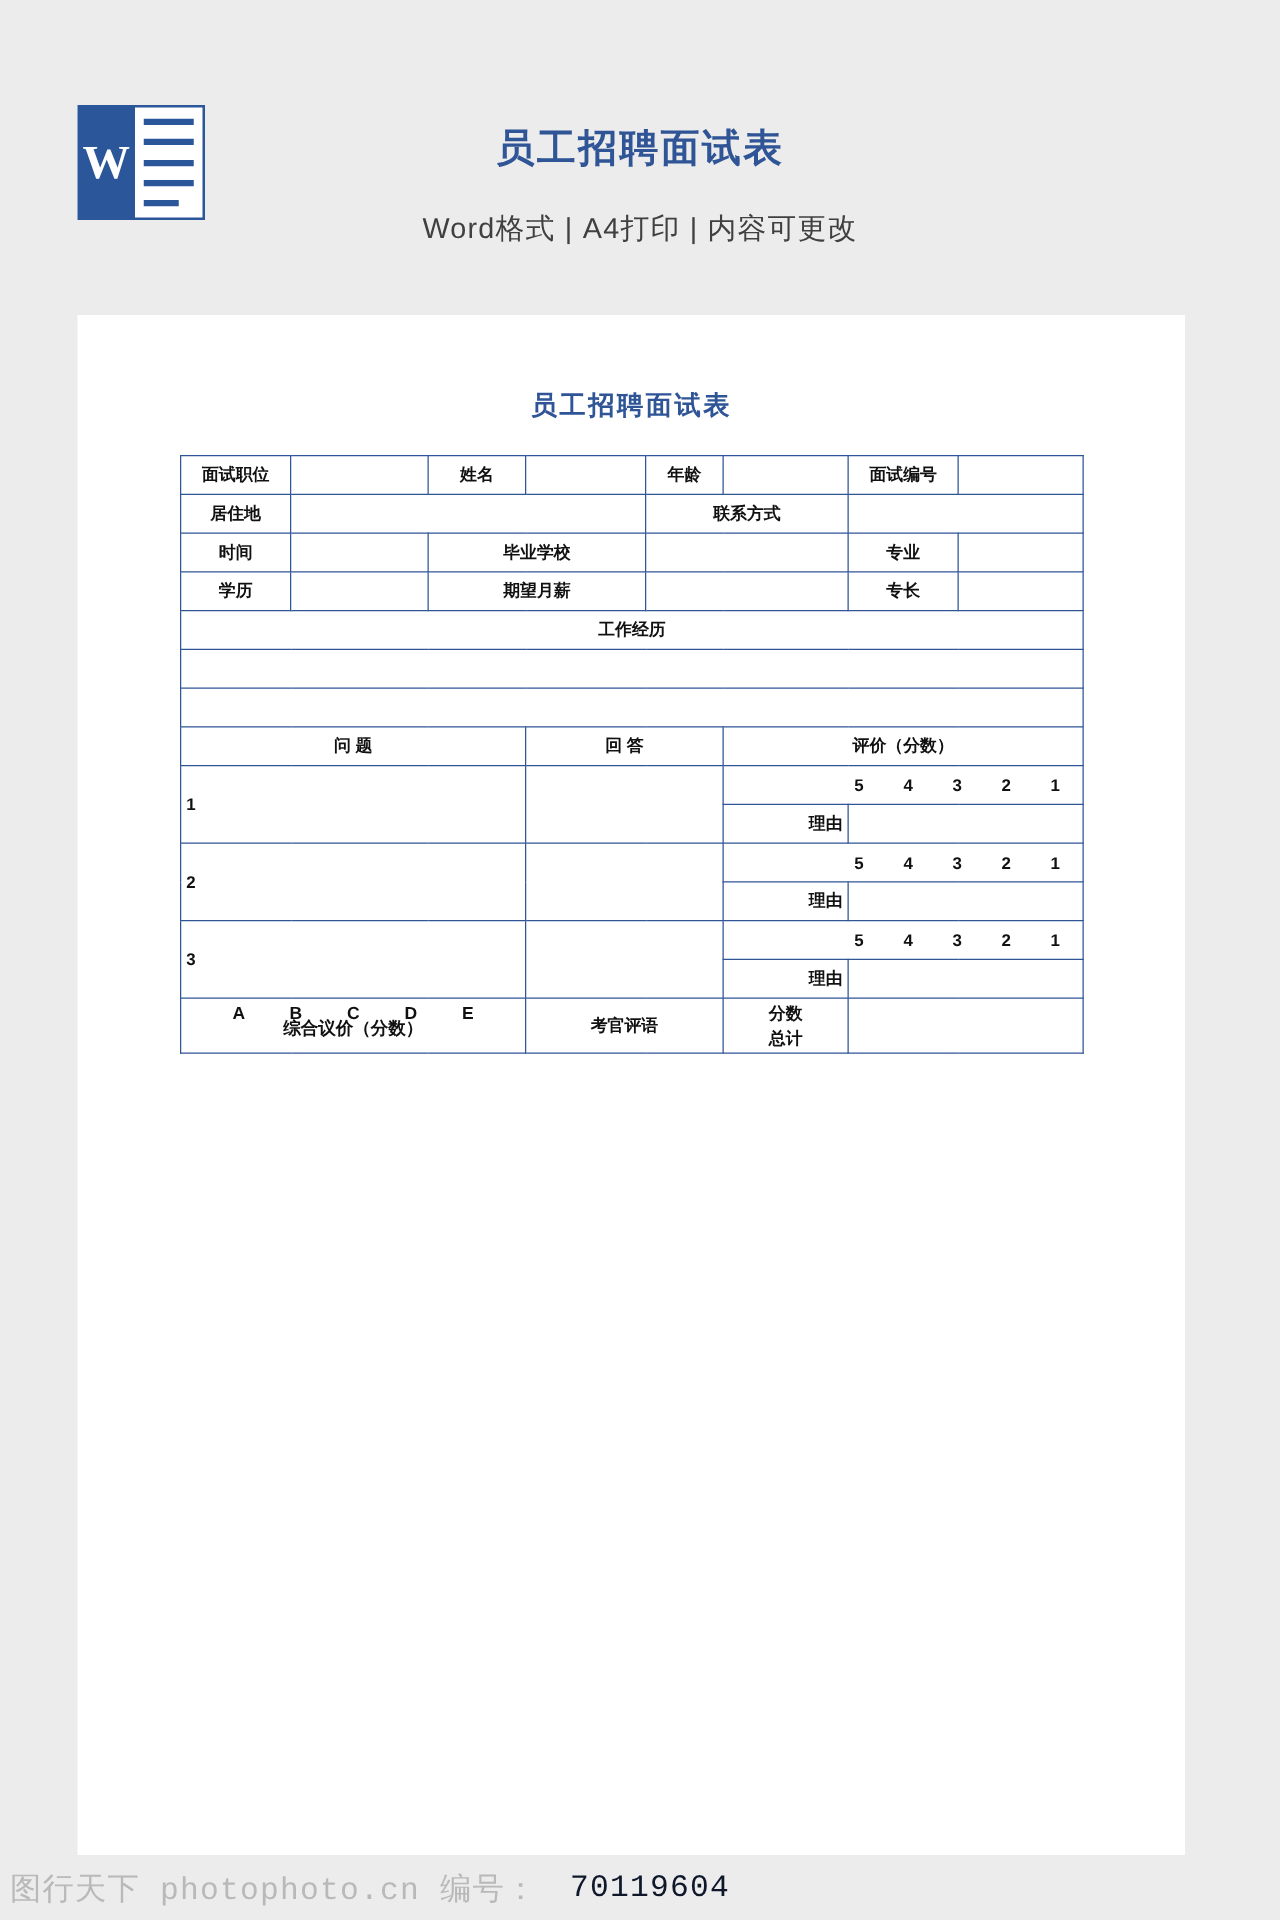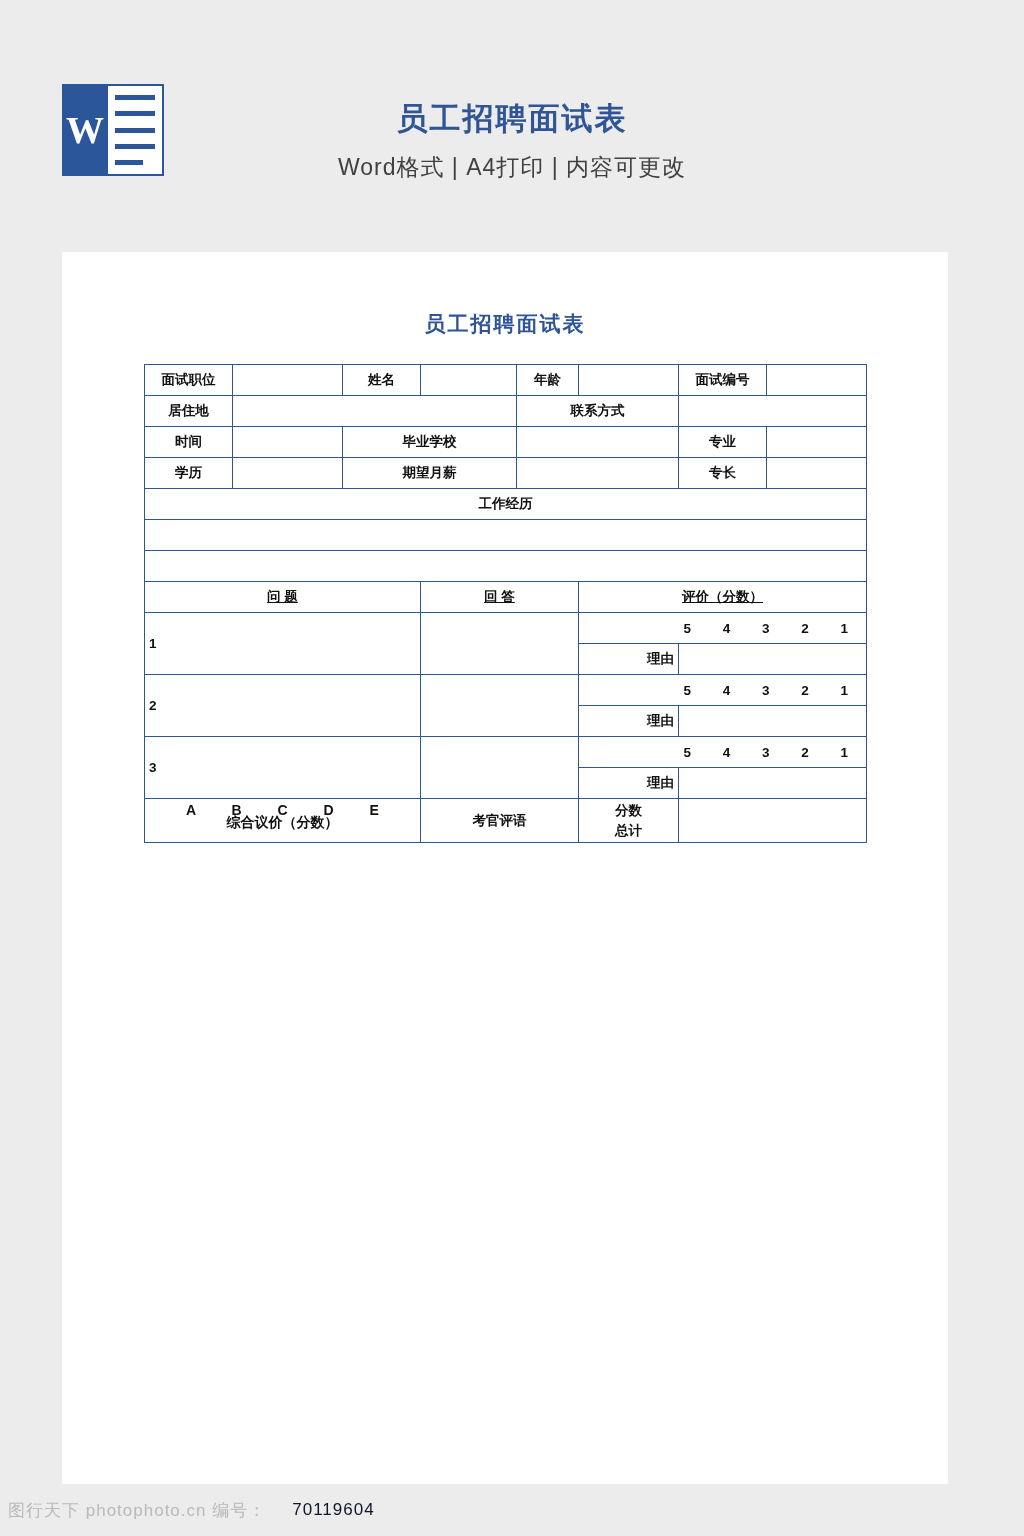--- a/index.html
+++ b/index.html
@@ -66,21 +66,21 @@
     text-align: center;
   }
   .header-title {
     color: #2f5597;
     font-size: 31px;
     font-weight: bold;
     letter-spacing: 2px;
     margin: 0;
   }
   .header-sub {
-    margin-top: 12px;
+    margin-top: 27px;
     color: #404040;
     font-size: 23px;
     letter-spacing: 1px;
   }
 
   
   .paper {
     position: absolute;
     left: 62px;
     top: 252px;
@@ -118,21 +118,20 @@
     padding: 2px 4px;
     vertical-align: middle;
   }
   td.lbl {
     text-align: center;
     font-weight: bold;
   }
   td.blank { }
   td.ctr {
     text-align: center;
-    text-decoration: underline;
   }
   .row-h38 td { height: 38px; }
   .row-h40 td { height: 40px; }
   .row-h140 td { height: 140px; }
   .row-h24 td { height: 22px; }
   .row-h34 td { height: 34px; }
   .row-h92 td { height: 92px; }
   .row-h120 td { height: 120px; }
 
   .scores {
@@ -189,27 +188,27 @@
   }
 
   
   .footer {
     position: absolute;
     left: 0;
     bottom: 0;
     width: 100%;
     height: 52px;
     color: #b9b9b9;
-    font-size: 17px;
+    font-size: 25px;
     display: flex;
     align-items: center;
     padding-left: 8px;
     box-sizing: border-box;
     letter-spacing: 1px;
-    font-family: Liberation Sans, sans-serif;
+    font-family: Liberation Mono, monospace;
   }
   .footer .num {
     color: #0f172a;
     margin-left: 26px;
   }
 </style>
 </head>
 <body>
 
 <div class="header">

